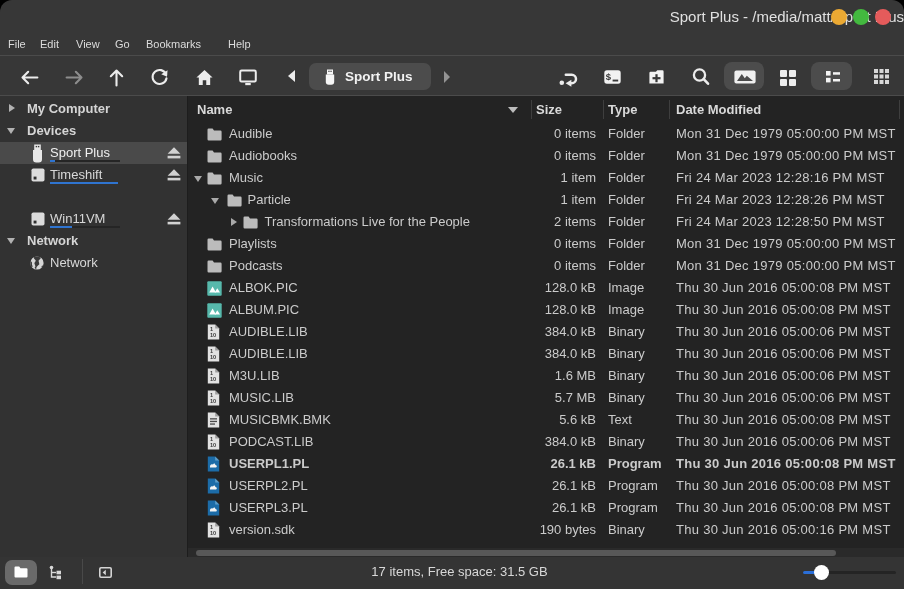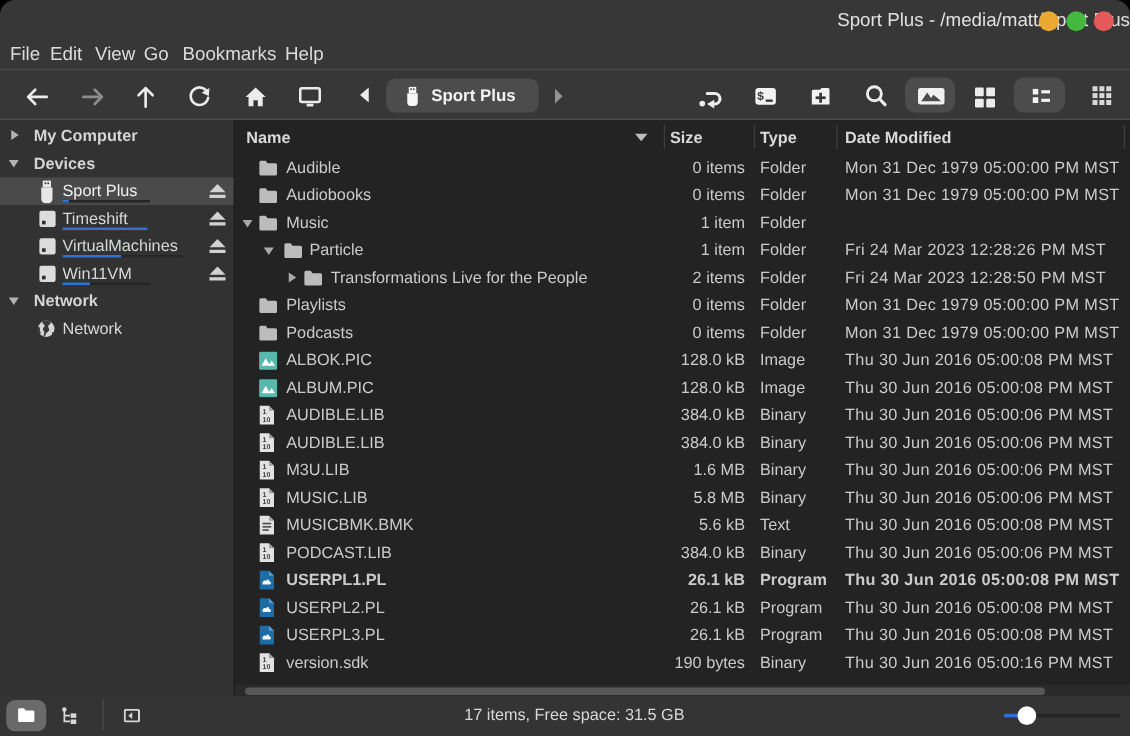--- a/index.html
+++ b/index.html
@@ -3,21 +3,21 @@
 <meta charset="utf-8">
 <style>
   html,body{margin:0;padding:0;}
   body{width:904px;height:589px;background:#000;font-family:"Liberation Sans",sans-serif;overflow:hidden;position:relative;}
   .win{position:absolute;inset:0;background:#373737;border-radius:12px 12px 0 0;overflow:hidden;}
   .abs{position:absolute;}
   .titlebar{position:absolute;left:0;top:0;width:904px;height:33px;}
   .title{position:absolute;left:0;right:0;top:0;height:33px;line-height:34px;text-align:right;color:#e0e0e0;font-size:15px;}
   .wbtn{position:absolute;top:9px;width:16px;height:16px;border-radius:50%;}
   .menubar{position:absolute;left:0;top:33px;width:904px;height:22px;}
-  .menuitem{position:absolute;top:0;height:22px;line-height:22px;color:#dcdcdc;font-size:15px;}
+  .menuitem{position:absolute;top:0;height:22px;line-height:22px;color:#dcdcdc;font-size:11px;}
   .sep{position:absolute;left:0;width:904px;height:1px;background:#4b4b4b;}
   .toolbar{position:absolute;left:0;top:56px;width:904px;height:39px;}
   .tbtn{position:absolute;background:#4c4c4c;border-radius:5px;}
   .tri{width:0;height:0;position:absolute;}
   .content{position:absolute;left:0;top:96px;width:904px;height:461px;background:#232323;}
   .sidebar{position:absolute;left:0;top:0;width:187px;height:461px;background:#323232;}
   .sdivider{position:absolute;left:187px;top:0;width:1px;height:461px;background:#1d1d1d;}
   .srow{position:absolute;left:0;width:187px;height:22px;text-align:right;}
   .shead{font-weight:bold;color:#d5d5d5;font-size:13px;line-height:22px;position:absolute;left:27px;top:0;}
   .sitem{color:#d8d8d8;font-size:13px;line-height:22px;position:absolute;left:50px;top:0;white-space:nowrap;}
@@ -177,34 +177,20 @@
           </svg>
           <div class="sitem">Timeshift</div>
           <div class="usage" style="top:18px;width:68px;">
             <div class="fill" style="width:68px;"></div>
           </div>
           <svg class="icon" style="left:167px;top:5px;" width="14" height="12" viewBox="0 0 14 12">
             <path d="M7 0.2 L13.4 6.8 H0.6 Z" fill="#d2d2d2"></path>
             <rect x="0.6" y="8.8" width="12.8" height="2.6" fill="#d2d2d2"></rect>
           </svg>
         </div>
-    <div class="srow" style="top:90px;">
-          <svg class="icon" style="left:31px;top:4px;" width="14" height="14" viewBox="0 0 14 14">
-            <rect x="0.5" y="0.5" width="13" height="13" rx="1.8" fill="#dcdcdc"></rect>
-            <rect x="2.6" y="8.6" width="2.9" height="2.9" fill="#2e2e2e"></rect>
-          </svg>
-          <div class="sitem">VirtualMachines</div>
-          <div class="usage" style="top:18px;width:96px;">
-            <div class="fill" style="width:47px;"></div>
-          </div>
-          <svg class="icon" style="left:167px;top:5px;" width="14" height="12" viewBox="0 0 14 12">
-            <path d="M7 0.2 L13.4 6.8 H0.6 Z" fill="#d2d2d2"></path>
-            <rect x="0.6" y="8.8" width="12.8" height="2.6" fill="#d2d2d2"></rect>
-          </svg>
-        </div>
     <div class="srow" style="top:112px;">
           <svg class="icon" style="left:31px;top:4px;" width="14" height="14" viewBox="0 0 14 14">
             <rect x="0.5" y="0.5" width="13" height="13" rx="1.8" fill="#dcdcdc"></rect>
             <rect x="2.6" y="8.6" width="2.9" height="2.9" fill="#2e2e2e"></rect>
           </svg>
           <div class="sitem">Win11VM</div>
           <div class="usage" style="top:18px;width:70px;">
             <div class="fill" style="width:22px;"></div>
           </div>
           <svg class="icon" style="left:167px;top:5px;" width="14" height="12" viewBox="0 0 14 12">
@@ -258,20 +244,21 @@
           <div class="dt">Mon 31 Dec 1979 05:00:00 PM MST</div>
         </div>
     <div class="lrow" style="top:71px;">
           <div class="tri" style="left:6px;top:9px;border-left:4.5px solid transparent;border-right:4.5px solid transparent;border-top:6px solid #a9a9a9;"></div>
           <svg class="icon" style="left:19px;top:5px;" width="15" height="13" viewBox="0 0 15 13">
             <path d="M0.5 1.8 A1.2 1.2 0 0 1 1.7 0.6 H5.6 L7 2.6 H13.4 A1.2 1.2 0 0 1 14.6 3.8 V11.2 A1.2 1.2 0 0 1 13.4 12.4 H1.7 A1.2 1.2 0 0 1 0.5 11.2 Z" fill="#bcbcbc"></path>
           </svg>
           <div class="nm" style="left:41px;">Music</div>
           <div class="sz">1 item</div>
           <div class="ty">Folder</div>
+          <div class="dt">Fri 24 Mar 2023 12:28:16 PM MST</div>
         </div>
     <div class="lrow" style="top:93px;">
           <div class="tri" style="left:23px;top:9px;border-left:4.5px solid transparent;border-right:4.5px solid transparent;border-top:6px solid #a9a9a9;"></div>
           <svg class="icon" style="left:38.5px;top:5px;" width="15" height="13" viewBox="0 0 15 13">
             <path d="M0.5 1.8 A1.2 1.2 0 0 1 1.7 0.6 H5.6 L7 2.6 H13.4 A1.2 1.2 0 0 1 14.6 3.8 V11.2 A1.2 1.2 0 0 1 13.4 12.4 H1.7 A1.2 1.2 0 0 1 0.5 11.2 Z" fill="#bcbcbc"></path>
           </svg>
           <div class="nm" style="left:59.5px;">Particle</div>
           <div class="sz">1 item</div>
           <div class="ty">Folder</div>
           <div class="dt">Fri 24 Mar 2023 12:28:26 PM MST</div>
@@ -363,21 +350,21 @@
           <div class="dt">Thu 30 Jun 2016 05:00:06 PM MST</div>
         </div>
     <div class="lrow" style="top:291px;">
           <svg class="icon" style="left:19px;top:3px;" width="13" height="16" viewBox="0 0 13 16">
             <path d="M0.8 0.5 H8.2 L12.2 4.5 V15.5 H0.8 Z" fill="#e2e2e2"></path>
             <path d="M8.2 0.5 L12.2 4.5 H8.2 Z" fill="#9f9f9f"></path>
             <text x="3" y="7.4" font-family="Liberation Sans" font-size="5.6" font-weight="bold" fill="#3a3a3a">1</text>
             <text x="3" y="13.4" font-family="Liberation Sans" font-size="5.6" font-weight="bold" fill="#3a3a3a">10</text>
           </svg>
           <div class="nm" style="left:41px;">MUSIC.LIB</div>
-          <div class="sz">5.8 MB</div>
+          <div class="sz">5.7 MB</div>
           <div class="ty">Binary</div>
           <div class="dt">Thu 30 Jun 2016 05:00:06 PM MST</div>
         </div>
     <div class="lrow" style="top:313px;">
           <svg class="icon" style="left:19px;top:3px;" width="13" height="16" viewBox="0 0 13 16">
             <path d="M0.8 0.5 H8.2 L12.2 4.5 V15.5 H0.8 Z" fill="#e2e2e2"></path>
             <path d="M8.2 0.5 L12.2 4.5 H8.2 Z" fill="#9f9f9f"></path>
             <rect x="3" y="6.2" width="7" height="1.3" fill="#4a4a4a"></rect>
             <rect x="3" y="8.8" width="7" height="1.3" fill="#4a4a4a"></rect>
             <rect x="3" y="11.4" width="5" height="1.3" fill="#4a4a4a"></rect>

